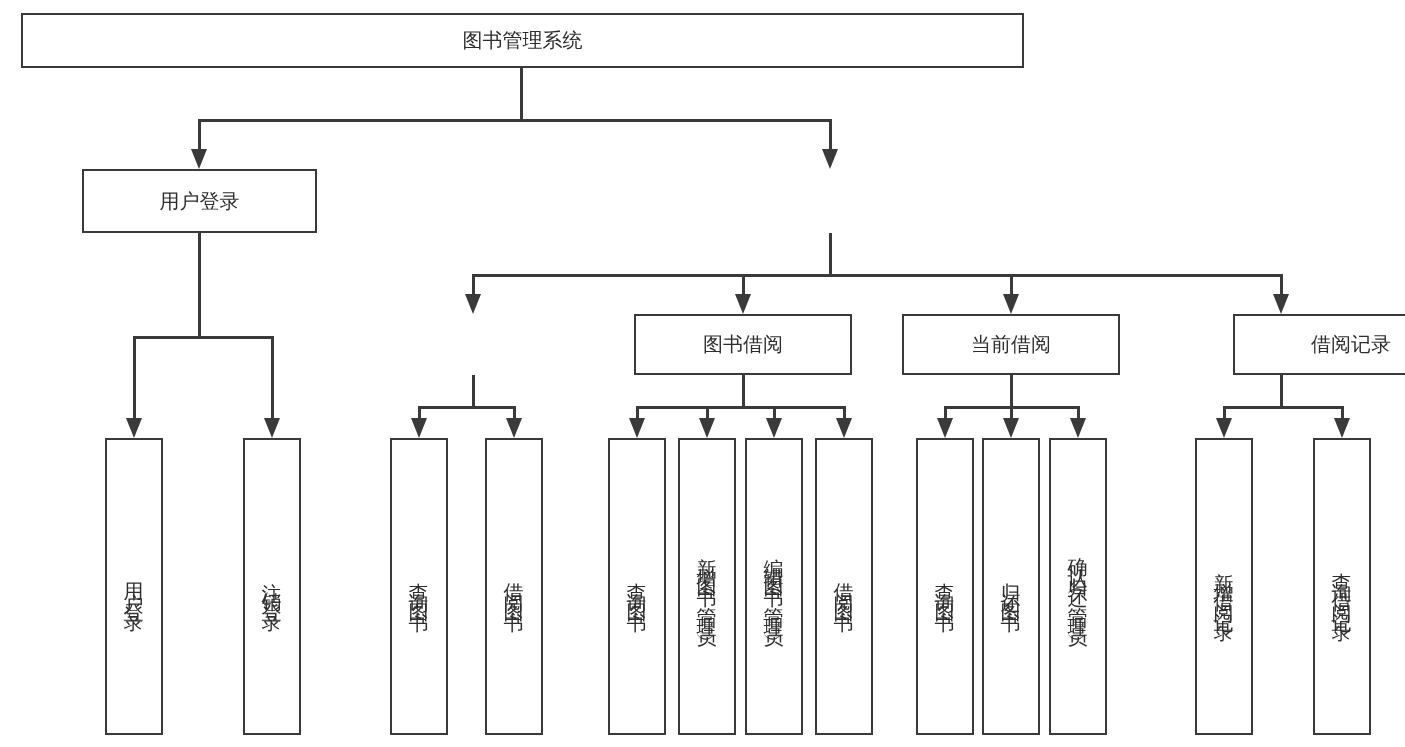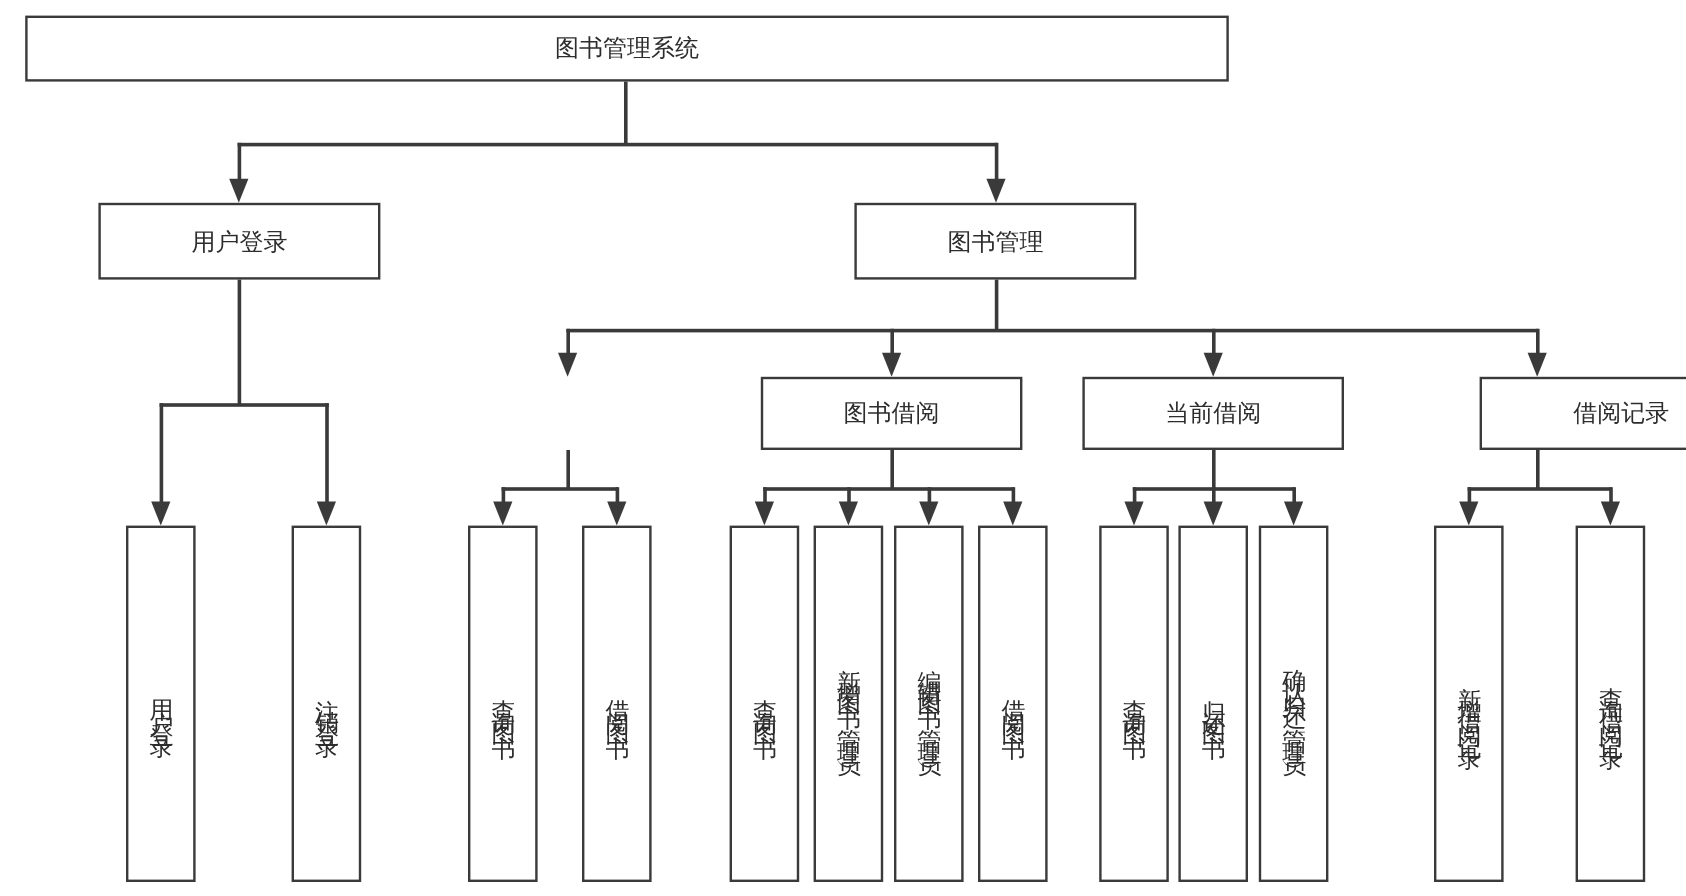--- a/index.html
+++ b/index.html
@@ -27,23 +27,20 @@
 
   <div class="vl" style="left:520px;top:68px;height:52px"></div>
   <div class="hl" style="left:198px;top:119px;width:633px"></div>
   <div class="vl" style="left:198px;top:119px;height:33px"></div>
   <div class="ar" style="left:191px;top:149px"></div>
   <div class="vl" style="left:829px;top:119px;height:33px"></div>
   <div class="ar" style="left:822px;top:149px"></div>
 
   <div class="box" style="left:82px;top:169px;width:235px;height:64px">
       <span>用户登录</span>
-    </div>
-  <div class="box" style="left:712px;top:169px;width:235px;height:64px">
-      <span>图书管理</span>
     </div>
 
   <div class="vl" style="left:198px;top:233px;height:105px"></div>
   <div class="hl" style="left:133px;top:336px;width:141px"></div>
   <div class="vl" style="left:133px;top:336px;height:85px"></div>
   <div class="ar" style="left:126px;top:418px"></div>
   <div class="vl" style="left:271px;top:336px;height:85px"></div>
   <div class="ar" style="left:264px;top:418px"></div>
 
   <div class="vl" style="left:829px;top:233px;height:43px"></div>

